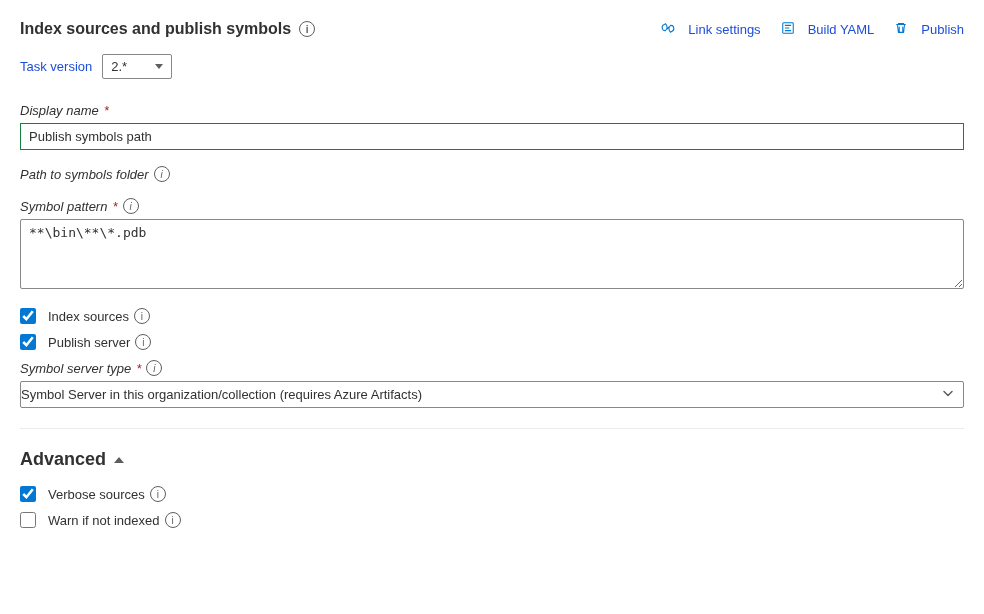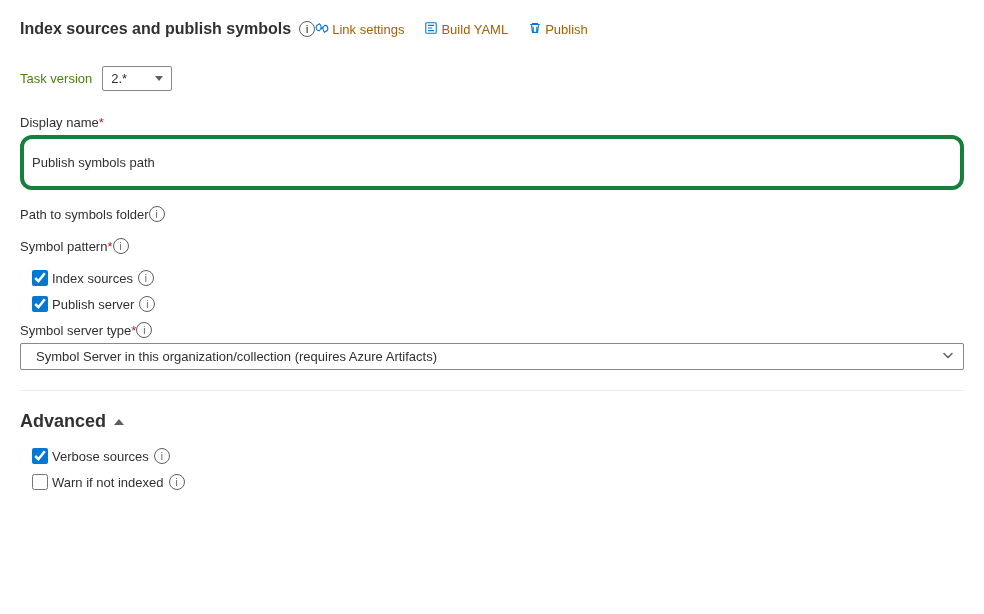--- a/index.html
+++ b/index.html
@@ -7,41 +7,42 @@
       font-family: -apple-system, BlinkMacSystemFont, 'Segoe UI', sans-serif;
       font-size: 13px;
       color: #323130;
       background: #fff;
       width: 984px;
       min-height: 614px;
       padding: 20px 20px 20px 20px;
     }
     .header {
       display: flex;
-      align-items: center;
-      margin-bottom: 28px;
+      justify-content: space-between;
+      align-items: center;
+      margin-bottom: 16px;
     }
     .header-left {
       display: flex;
       align-items: center;
       gap: 8px;
       font-size: 16px;
       font-weight: 600;
       color: #323130;
     }
     .header-right {
       display: flex;
       align-items: center;
       gap: 20px;
     }
     .header-action {
       display: flex;
       align-items: center;
-      gap: 3px;
-      color: #a16207;
+      gap: 13px;
+      color: #1d4ed8;
       cursor: pointer;
       font-size: 13px;
       text-decoration: none;
     }
     .info-icon {
       display: inline-flex;
       align-items: center;
       justify-content: center;
       width: 16px;
       height: 16px;
@@ -53,21 +54,21 @@
       flex-shrink: 0;
     }
     .task-version-row {
       display: flex;
       align-items: center;
       gap: 10px;
       margin-bottom: 24px;
     }
     .task-version-label {
       font-size: 13px;
-      color: #4d7c0f;
+      color: #1d4ed8;
     }
     .task-version-select {
       display: flex;
       align-items: center;
       border: 1px solid #8a8886;
       border-radius: 2px;
       padding: 4px 8px;
       background: #fff;
       cursor: pointer;
       min-width: 70px;
@@ -82,53 +83,54 @@
       border-right: 4px solid transparent;
       border-top: 5px solid #605e5c;
       flex-shrink: 0;
     }
     .form-group {
       margin-bottom: 16px;
     }
     .form-label {
       display: flex;
       align-items: center;
+      gap: 5px;
       margin-bottom: 5px;
       font-size: 13px;
       color: #323130;
+      font-style: italic;
     }
     .required {
       color: #a4262c;
     }
     .form-input {
       width: 100%;
-      border: 4px solid #15803d;
-      border-radius: 12px;
-      padding: 16px 8px;
+      border: 1px solid #15803d;
+      border-radius: 0;
+      padding: 5px 8px;
       font-size: 13px;
       color: #323130;
       outline: none;
     }
     .form-textarea {
       width: 100%;
       border: 1px solid #8a8886;
       border-radius: 2px;
       padding: 5px 8px;
       font-size: 13px;
       color: #323130;
       outline: none;
       min-height: 70px;
       resize: vertical;
     }
     .checkbox-row {
       display: flex;
       align-items: flex-end;
-      gap: 4px;
+      gap: 12px;
       margin-bottom: 10px;
-      margin-left: 12px;
     }
     .checkbox-input {
       width: 16px;
       height: 16px;
       accent-color: #0078d4;
       cursor: pointer;
     }
     .checkbox-label {
       display: flex;
       align-items: center;
@@ -138,21 +140,21 @@
       cursor: pointer;
     }
     .form-select-wrapper {
       position: relative;
       width: 100%;
     }
     .form-select {
       width: 100%;
       border: 1px solid #8a8886;
       border-radius: 2px;
-      padding: 5px 30px 5px 15px;
+      padding: 5px 30px 5px 0;
       font-size: 13px;
       color: #323130;
       background: #fff;
       appearance: none;
       cursor: pointer;
       outline: none;
     }
     .select-chevron {
       position: absolute;
       right: 10px;
@@ -247,20 +249,21 @@
     <span class="info-icon">i</span>
   </div>
 </div>
 
 <div class="form-group">
   <div class="form-label">
     <span>Symbol pattern</span>
     <span class="required">*</span>
     <span class="info-icon">i</span>
   </div>
+  <textarea class="form-textarea" style="">**\bin\**\*.pdb</textarea>
 </div>
 
 <div class="checkbox-row">
   <input class="checkbox-input" type="checkbox" id="index-sources" checked="" style="">
   <label class="checkbox-label" for="index-sources">
     <span>Index sources</span>
     <span class="info-icon">i</span>
   </label>
 </div>
 

